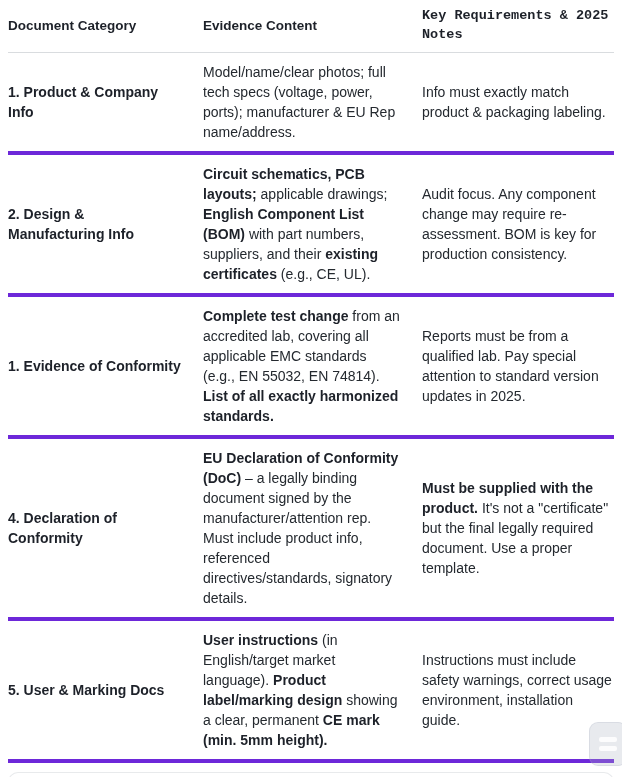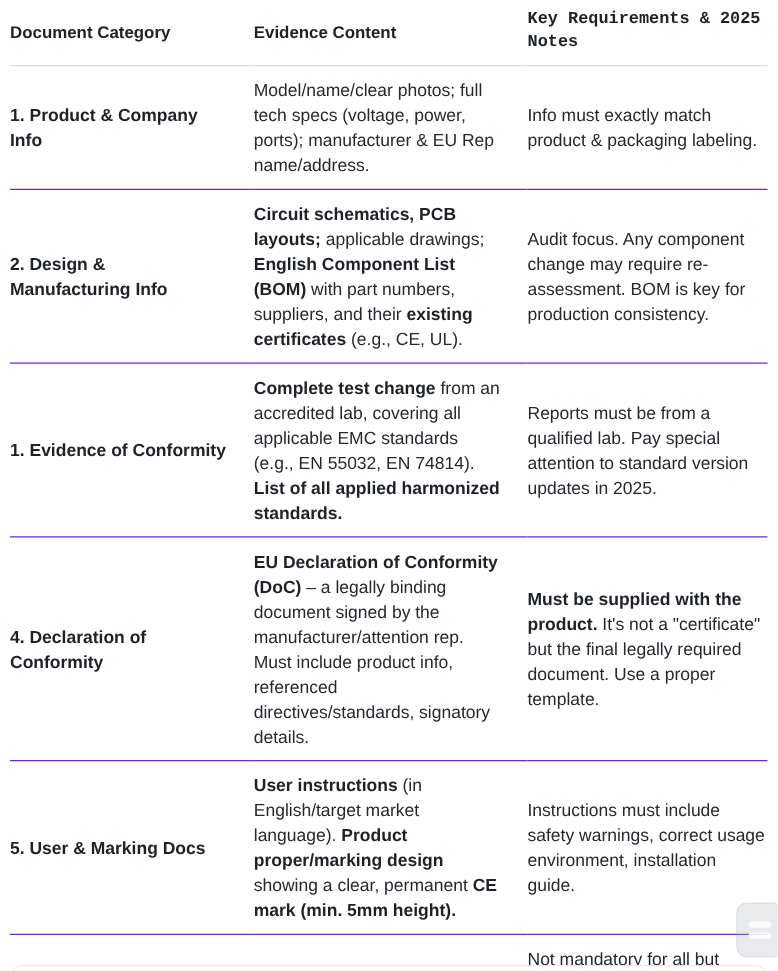--- a/index.html
+++ b/index.html
@@ -30,21 +30,21 @@
     padding: 6px 20px 8px 0;
     border-bottom: 1px solid #d9dcdf;
     color: #1d2129;
   }
   .doc-table th:last-child { padding-right: 0; font-family: Liberation Mono, monospace; }
   .doc-table td {
     vertical-align: middle;
     font-size: 14px;
     line-height: 20px;
     padding: 9px 20px 9px 0;
-    border-bottom: 1px solid #6d28d9;
+    border-bottom: 4px solid #6d28d9;
     color: #24292f;
   }
   .doc-table td:last-child { padding-right: 0; }
   .doc-table td.cat {
     font-weight: 700;
     color: #1d2129;
   }
   .b { font-weight: 700; color: #1d2129; }
   .floating-widget {
     position: absolute;
@@ -103,31 +103,31 @@
         <td><span>Model/name/clear photos; full tech specs (voltage, power, ports); manufacturer &amp; EU Rep name/address.</span></td>
         <td><span>Info must exactly match product &amp; packaging labeling.</span></td>
       </tr>
       <tr>
         <td class="cat"><span class="b">2. Design &amp; Manufacturing Info</span></td>
         <td><span class="b">Circuit schematics, PCB layouts;</span><span> applicable drawings; </span><span class="b">English Component List (BOM)</span><span> with part numbers, suppliers, and their </span><span class="b">existing certificates</span><span> (e.g., CE, UL).</span></td>
         <td><span>Audit focus. Any component change may require re-assessment. BOM is key for production consistency.</span></td>
       </tr>
       <tr>
         <td class="cat"><span class="b">1. Evidence of Conformity</span></td>
-        <td><span class="b">Complete test change</span><span> from an accredited lab, covering all applicable EMC standards (e.g., EN 55032, EN 74814). </span><span class="b">List of all applied harmonized standards.</span></td>
+        <td><span class="b">Complete test change</span><span> from an accredited lab, covering all applicable EMC standards (e.g., EN 55032, EN 74814). </span><span class="b">List of all exactly harmonized standards.</span></td>
         <td><span>Reports must be from a qualified lab. Pay special attention to standard version updates in 2025.</span></td>
       </tr>
       <tr>
         <td class="cat"><span class="b">4. Declaration of Conformity</span></td>
         <td><span class="b">EU Declaration of Conformity (DoC)</span><span> – a legally binding document signed by the manufacturer/attention rep. Must include product info, referenced directives/standards, signatory details.</span></td>
         <td><span class="b">Must be supplied with the product.</span><span> It's not a "certificate" but the final legally required document. Use a proper template.</span></td>
       </tr>
       <tr>
         <td class="cat"><span class="b">5. User &amp; Marking Docs</span></td>
-        <td><span class="b">User instructions</span><span> (in English/target market language). </span><span class="b">Product proper/marking design</span><span> showing a clear, permanent </span><span class="b">CE mark (min. 5mm height).</span></td>
+        <td><span class="b">User instructions</span><span> (in English/target market language). </span><span class="b">Product label/marking design</span><span> showing a clear, permanent </span><span class="b">CE mark (min. 5mm height).</span></td>
         <td><span>Instructions must include safety warnings, correct usage environment, installation guide.</span></td>
       </tr>
       <tr>
         <td class="cat"></td>
         <td></td>
         <td><span>Not mandatory for all but greatly enhances file quality, demonstrating systematic compliance management to auditors.</span></td>
       </tr>
     </tbody>
 </table>
 

